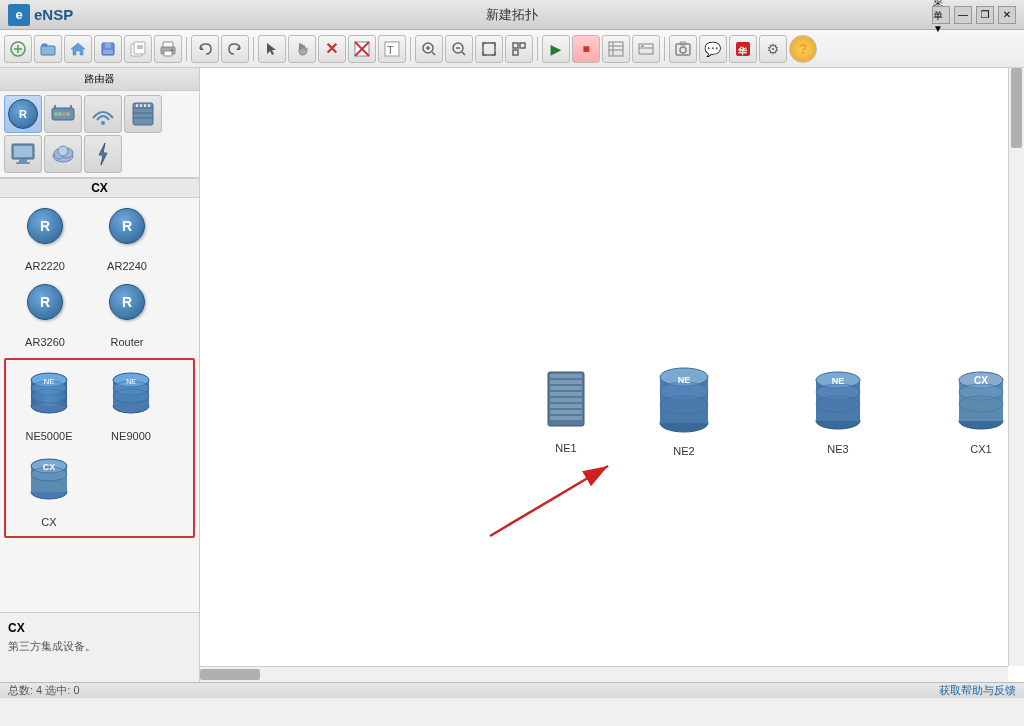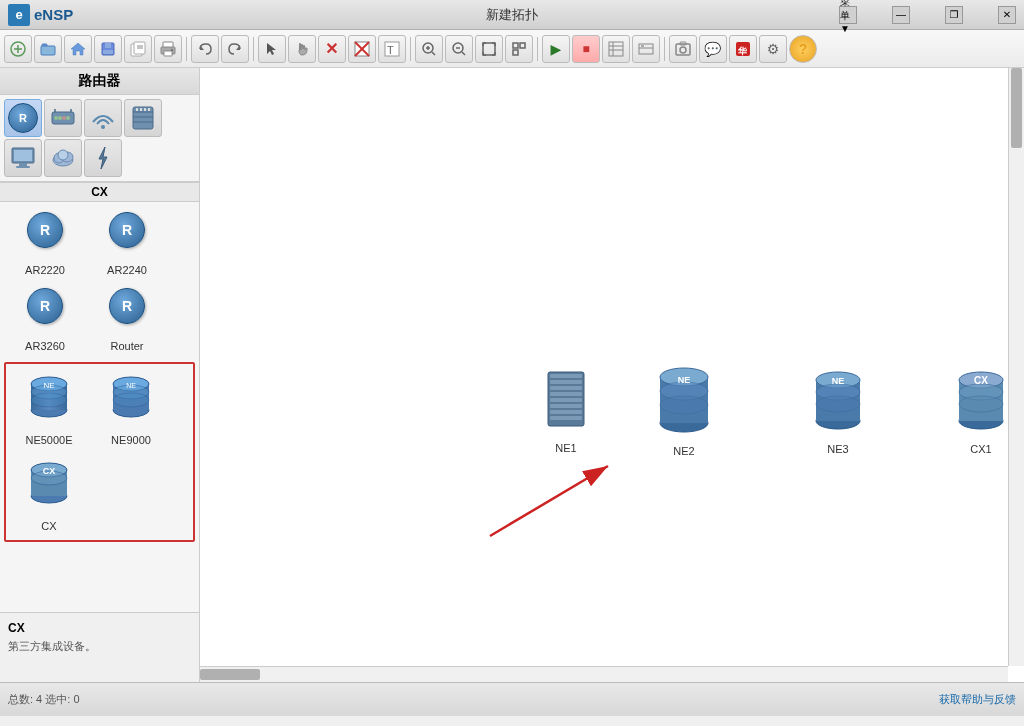--- a/index.html
+++ b/index.html
@@ -11,21 +11,21 @@
       height: 30px;
       display: flex;
       align-items: center;
       justify-content: space-between;
       padding: 0 8px;
       border-bottom: 1px solid #b0b0b0;
     }
     #titlebar-left { display: flex; align-items: center; gap: 6px; }
     #titlebar-title { flex: 1; text-align: center; font-size: 13px; color: #333; position: absolute; left: 50%; transform: translateX(-50%); }
     #titlebar-controls { display: flex; gap: 4px; }
-    .title-btn { width: 18px; height: 18px; background: #d0d0d0; border: 1px solid #999; cursor: pointer; display: flex; align-items: center; justify-content: center; font-size: 10px; margin-left: 31px; }
+    .title-btn { width: 18px; height: 18px; background: #d0d0d0; border: 1px solid #999; cursor: pointer; display: flex; align-items: center; justify-content: center; font-size: 10px; }
 
     
     #toolbar {
       background: linear-gradient(to bottom, #f8f8f8, #ebebeb);
       height: 38px;
       display: flex;
       align-items: center;
       padding: 0 4px;
       gap: 2px;
       border-bottom: 1px solid #ccc;
@@ -54,22 +54,22 @@
       background: #f5f5f5;
       border-right: 1px solid #ccc;
       display: flex;
       flex-direction: column;
       overflow: hidden;
     }
     #sidebar-header {
       background: linear-gradient(to bottom, #e8e8e8, #d8d8d8);
       text-align: center;
       padding: 4px;
-      font-size: 14px;
-      font-weight: bold;
+      font-size: 10px;
+      font-weight: normal;
       border-bottom: 1px solid #ccc;
     }
     #sidebar-icons-top {
       display: flex;
       flex-wrap: wrap;
       padding: 4px;
       gap: 2px;
       border-bottom: 1px solid #ccc;
     }
     .sidebar-icon-btn {
@@ -161,21 +161,21 @@
     .canvas-label { font-size: 11px; color: #333; margin-top: 12px; }
 
     
     #canvas-arrow {
       position: absolute;
       pointer-events: none;
     }
 
     
     #statusbar {
-      height: 34px;
+      height: 16px;
       background: linear-gradient(to bottom, #e8e8e8, #d8d8d8);
       border-top: 1px solid #bbb;
       display: flex;
       align-items: center;
       justify-content: space-between;
       padding: 0 8px;
       font-size: 11px;
       color: #555;
     }
 

